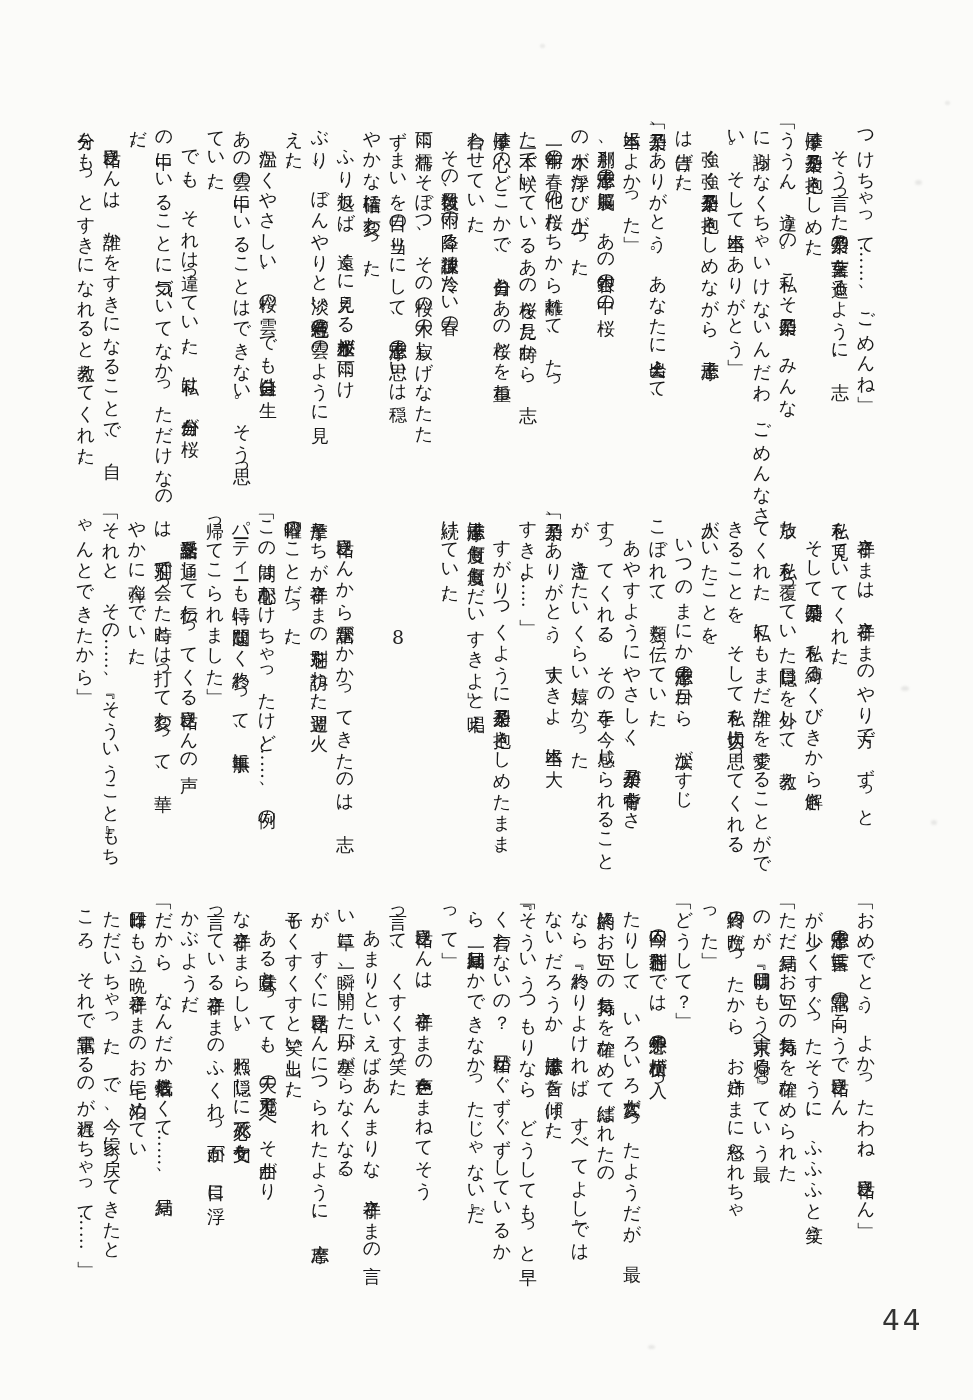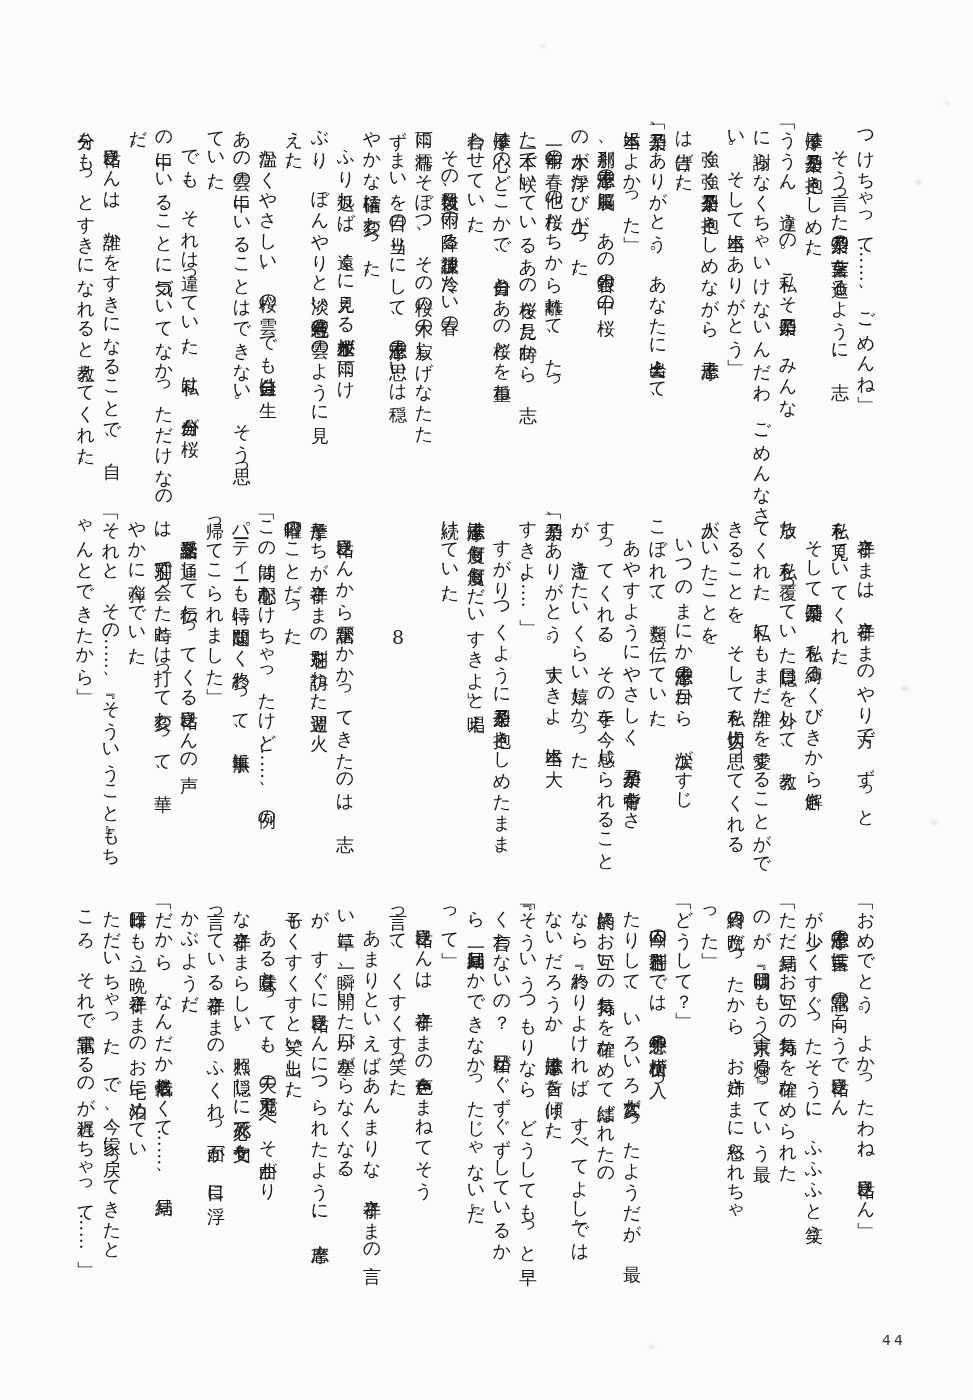--- a/index.html
+++ b/index.html
@@ -46,23 +46,23 @@
     line-height: 26px;
     white-space: pre;
     text-orientation: upright;
     padding-inline-start: 118px;
     font-size: 19px;
     color: #222;
   }
   .page-number {
     position: absolute;
     left: 882px;
-    top: 1332px;
+    top: 1304px;
     font-family: "DejaVu Sans", "Liberation Sans", sans-serif;
-    font-size: 14px;
+    font-size: 28px;
     letter-spacing: 3px;
     color: #333;
   }
   .speck {
     position: absolute;
     border-radius: 50%;
     background: rgba(130,130,130,0.16);
     filter: blur(1px);
   }
 </style>

